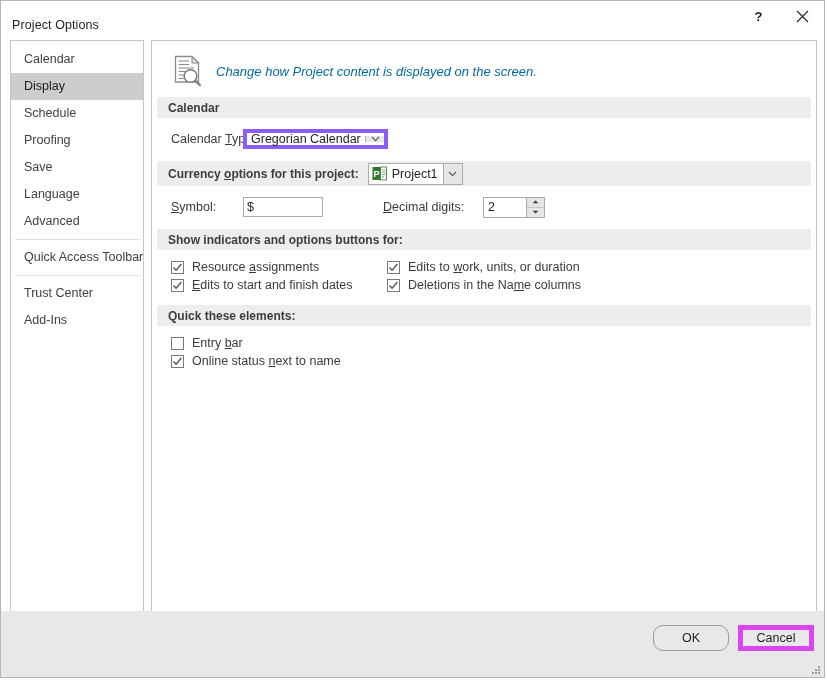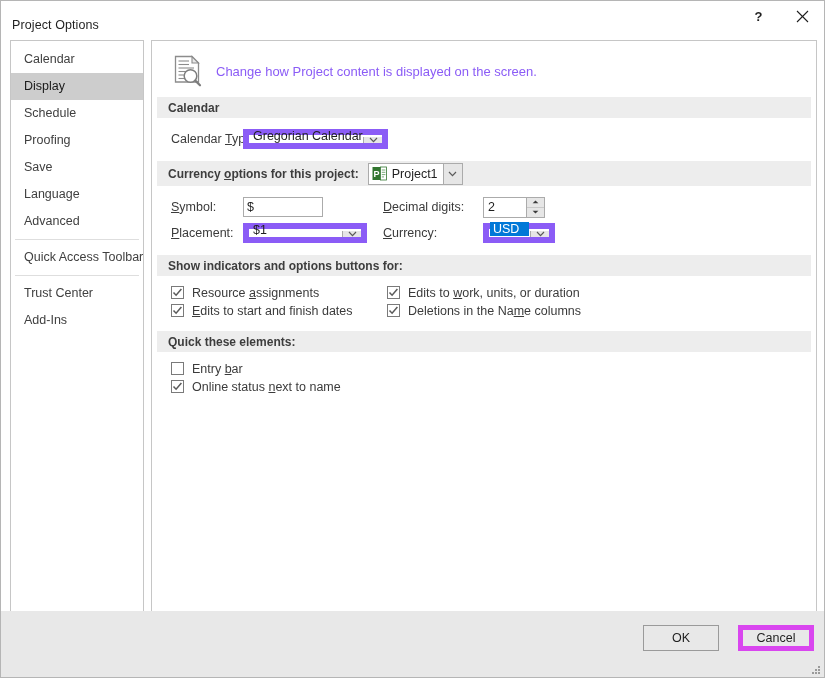--- a/index.html
+++ b/index.html
@@ -110,21 +110,22 @@
     align-items: center;
     padding: 14px 0 10px 21px;
   }
   .page-head-icon {
     width: 30px; height: 32px;
     flex: 0 0 30px;
     margin-right: 13px;
   }
   .page-head-text {
     font-size: 13px;
-    color: #8b5cf6;
+    color: #0369a1;
+    font-style: italic;
   }
 
   
   .band {
     background: #ededed;
     height: 21px;
     display: flex;
     align-items: center;
     padding-left: 11px;
     margin: 0 5px;
@@ -163,25 +164,25 @@
     font-family: "Liberation Sans", sans-serif;
     font-size: 12.5px;
     color: #1f1f1f;
     padding: 0 3px;
     line-height: 18px;
     outline: none;
   }
 
   .combo {
     display: inline-flex;
-    border: 6px solid #8b5cf6;
+    border: 4px solid #8b5cf6;
     background: #ffffff;
     height: 20px;
     box-sizing: border-box;
-    align-items: flex-end;
+    align-items: center;
     cursor: default;
   }
   .combo-text {
     flex: 1 1 auto;
     display: flex; align-items: center;
     padding: 0 4px;
     font-size: 12.5px;
     color: #1f1f1f;
     white-space: nowrap;
     overflow: hidden;
@@ -254,21 +255,21 @@
 
   
   .cb-grid {
     padding: 10px 0 9px 19px;
   }
   .cb-row { display: flex; margin-bottom: 4px; }
   .cb-col { width: 216px; flex: 0 0 216px; }
   .cb-col.wide { width: auto; flex: 1 1 auto; }
   .cb {
     display: flex;
-    align-items: flex-start;
+    align-items: flex-end;
     cursor: default;
   }
   .cb-box {
     width: 13px; height: 13px;
     flex: 0 0 13px;
     border: 1px solid #7a7a7a;
     background: #ffffff;
     box-sizing: border-box;
     margin-right: 8px;
     position: relative;
@@ -297,21 +298,21 @@
     font-family: "Liberation Sans", sans-serif;
     font-size: 12.5px;
     color: #1f1f1f;
     box-sizing: border-box;
     cursor: default;
     padding: 0;
   }
   .btn.default {
     border: 1px solid #9a9a9a;
   }
-  .btn-ok { right: 105px; }
+  .btn-ok { right: 95px; border-radius: 10px; }
   .btn-cancel { right: 10px; }
 
   .grip {
     position: absolute;
     right: 3px; bottom: 2px;
     width: 12px; height: 12px;
   }
 </style>
 </head>
 <body>
@@ -426,40 +427,20 @@
                 </div>
                 <div class="spin-btn">
                   <svg width="7" height="4" viewBox="0 0 7 4">
                       <path d="M0.6 0.8 L3.5 3.5 L6.4 0.8 Z" fill="#3b3b3b"></path>
                     </svg>
                 </div>
               </div>
             </div>
           </div>
 
-          <div class="row">
-            <div class="lbl" style="width:72px"><u>P</u>lacement:</div>
-            <div class="combo" style="width:124px">
-              <div class="combo-text">$1</div>
-              <div class="combo-arrow">
-                <svg width="9" height="6" viewBox="0 0 9 6">
-                    <path d="M1 1 L4.5 4.6 L8 1" fill="none" stroke="#5a5a5a" stroke-width="1.2"></path>
-                  </svg>
-              </div>
-            </div>
-            <div class="lbl" style="width:100px; margin-left:16px"><u>C</u>urrency:</div>
-            <div class="combo" style="width:72px">
-              <div class="combo-text selected-blue">USD</div>
-              <div class="combo-arrow">
-                <svg width="9" height="6" viewBox="0 0 9 6">
-                    <path d="M1 1 L4.5 4.6 L8 1" fill="none" stroke="#5a5a5a" stroke-width="1.2"></path>
-                  </svg>
-              </div>
-            </div>
-          </div>
         </div>
       </div>
 
       <div class="sect">
         <div class="band">Show indicators and options buttons for:</div>
         <div class="cb-grid">
           <div class="cb-row">
             <div class="cb-col">
               <div class="cb">
                 <span class="cb-box">

